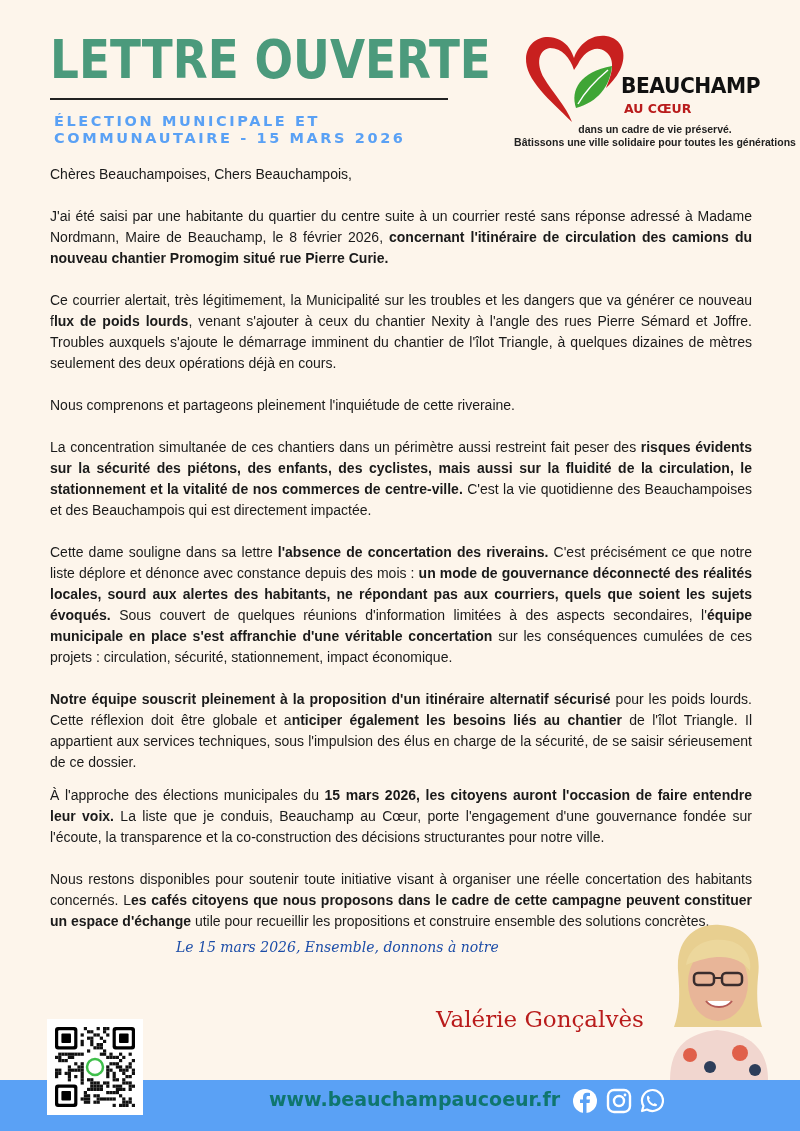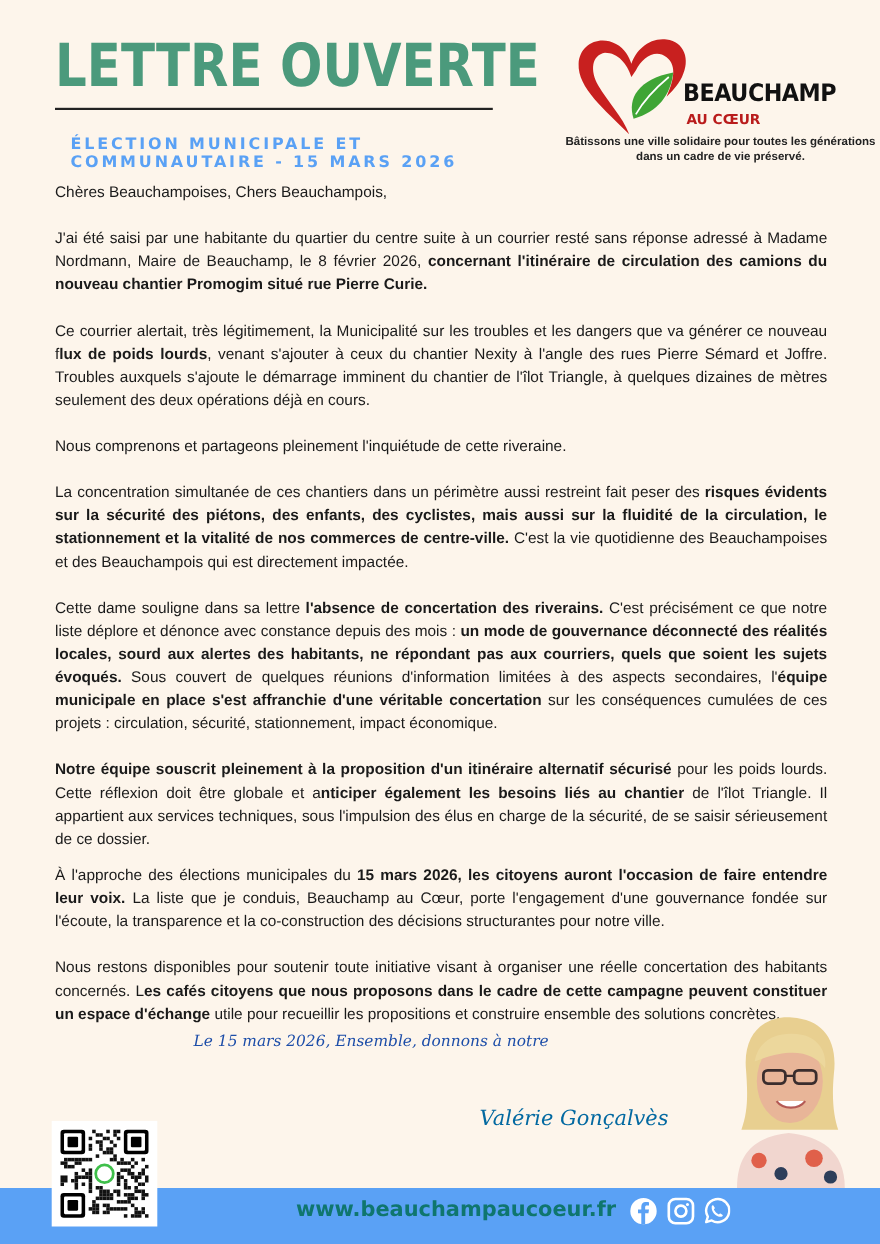--- a/index.html
+++ b/index.html
@@ -18,21 +18,21 @@
       margin: 0;
     }
     .rule {
       position: absolute; left: 50px; top: 98px; width: 398px; height: 2px;
       background: #222;
     }
     .subtitle {
       position: absolute; left: 50px; top: 109px; width: 420px;
       font-family: "DejaVu Sans", sans-serif;
       font-weight: bold; font-size: 14.5px; line-height: 17px;
-      color: #5aa1f5; letter-spacing: 2.6px; margin: 14px;
+      color: #5aa1f5; letter-spacing: 2.6px; margin: 4px;
     }
     .logo { position: absolute; left: 520px; top: 30px; width: 270px; height: 125px; }
     .logo-brand {
       position: absolute; left: 101px; top: 43px;
       font-family: "DejaVu Sans", sans-serif; font-weight: bold;
       font-size: 22px; color: #111; letter-spacing: -0.5px;
       transform: scaleX(0.92); transform-origin: left top;
     }
     .logo-sub {
       position: absolute; left: 104px; top: 71px;
@@ -51,22 +51,22 @@
     .letter p { margin: 12px 0 21px 0; }
     .letter p.tight { margin-bottom: 0; }
     .letter b { font-weight: bold; }
     .closing {
       position: absolute; left: 176px; top: 932px;
       font-family: "DejaVu Serif", serif; font-style: italic;
       font-size: 14px; line-height: 31px; color: #1c4da8; margin: 0;
     }
     .signature {
       position: absolute; left: 436px; top: 1006px;
-      font-family: "DejaVu Serif", serif; font-style: italic;
-      font-size: 19px; color: #0369a1;
+      font-family: "DejaVu Serif", serif; 
+      font-size: 23px; color: #b91c1c;
     }
     .photo { position: absolute; left: 650px; top: 915px; width: 135px; height: 165px; }
     .footer {
       position: absolute; left: 0; top: 1080px; width: 800px; height: 51px;
       background: #5aa1f5;
     }
     .footer-url {
       position: absolute; left: 269px; top: 1088px;
       font-family: "DejaVu Sans", sans-serif; font-weight: bold;
       font-size: 19px; color: #0f766e;
@@ -86,22 +86,22 @@
 
 <div class="logo">
   <svg width="110" height="95" viewBox="0 0 110 95" style="position:absolute;left:0;top:0">
     <path d="M52 92 C 30 70, 5 50, 6 28 C 7 10, 25 2, 40 10 C 48 14, 52 22, 54 28 C 58 16, 70 4, 86 6 C 102 8, 108 24, 100 40 C 96 48, 90 54, 86 58 C 92 44, 96 30, 86 22 C 76 14, 64 22, 58 34 L 54 40 C 50 28, 42 18, 30 18 C 18 20, 16 34, 24 48 C 32 62, 46 76, 52 92 Z" fill="#c8201f"></path>
     <path d="M56 78 C 50 60, 60 42, 92 36 C 90 56, 78 72, 56 78 Z" fill="#3fa535"></path>
     <path d="M58 74 C 66 60, 76 50, 88 40" stroke="#ffffff" stroke-width="1.5" fill="none"></path>
   </svg>
   <div class="logo-brand">BEAUCHAMP</div>
   <div class="logo-sub">AU CŒUR</div>
   <div class="logo-tagline">
+    <div>dans un cadre de vie préservé.</div>
     <div>Bâtissons une ville solidaire pour toutes les générations</div>
-    <div>dans un cadre de vie préservé.</div>
   </div>
 </div>
 
 <div class="letter">
   <p>Chères Beauchampoises, Chers Beauchampois,</p>
   <p><span>J'ai été saisi par une habitante du quartier du centre suite à un courrier resté sans réponse adressé à Madame Nordmann, Maire de Beauchamp, le 8 février 2026, </span><b>concernant l'itinéraire de circulation des camions du nouveau chantier Promogim situé rue Pierre Curie.</b></p>
   <p><span>Ce courrier alertait, très légitimement, la Municipalité sur les troubles et les dangers que va générer ce nouveau f</span><b>lux de poids lourds</b><span>, venant s'ajouter à ceux du chantier Nexity à l'angle des rues Pierre Sémard et Joffre. Troubles auxquels s'ajoute le démarrage imminent du chantier de l'îlot Triangle, à quelques dizaines de mètres seulement des deux opérations déjà en cours.</span></p>
   <p><span>Nous comprenons et partageons pleinement l'inquiétude de cette riveraine.</span></p>
   <p><span>La concentration simultanée de ces chantiers dans un périmètre aussi restreint fait peser des </span><b>risques évidents sur la sécurité des piétons, des enfants, des cyclistes, mais aussi sur la fluidité de la circulation, le stationnement et la vitalité de nos commerces de centre-ville.</b><span> C'est la vie quotidienne des Beauchampoises et des Beauchampois qui est directement impactée.</span></p>
   <p><span>Cette dame souligne dans sa lettre </span><b>l'absence de concertation des riverains.</b><span> C'est précisément ce que notre liste déplore et dénonce avec constance depuis des mois : </span><b>un mode de gouvernance déconnecté des réalités locales, sourd aux alertes des habitants, ne répondant pas aux courriers, quels que soient les sujets évoqués.</b><span> Sous couvert de quelques réunions d'information limitées à des aspects secondaires, l'</span><b>équipe municipale en place s'est affranchie d'une véritable concertation</b><span> sur les conséquences cumulées de ces projets : circulation, sécurité, stationnement, impact économique.</span></p>

